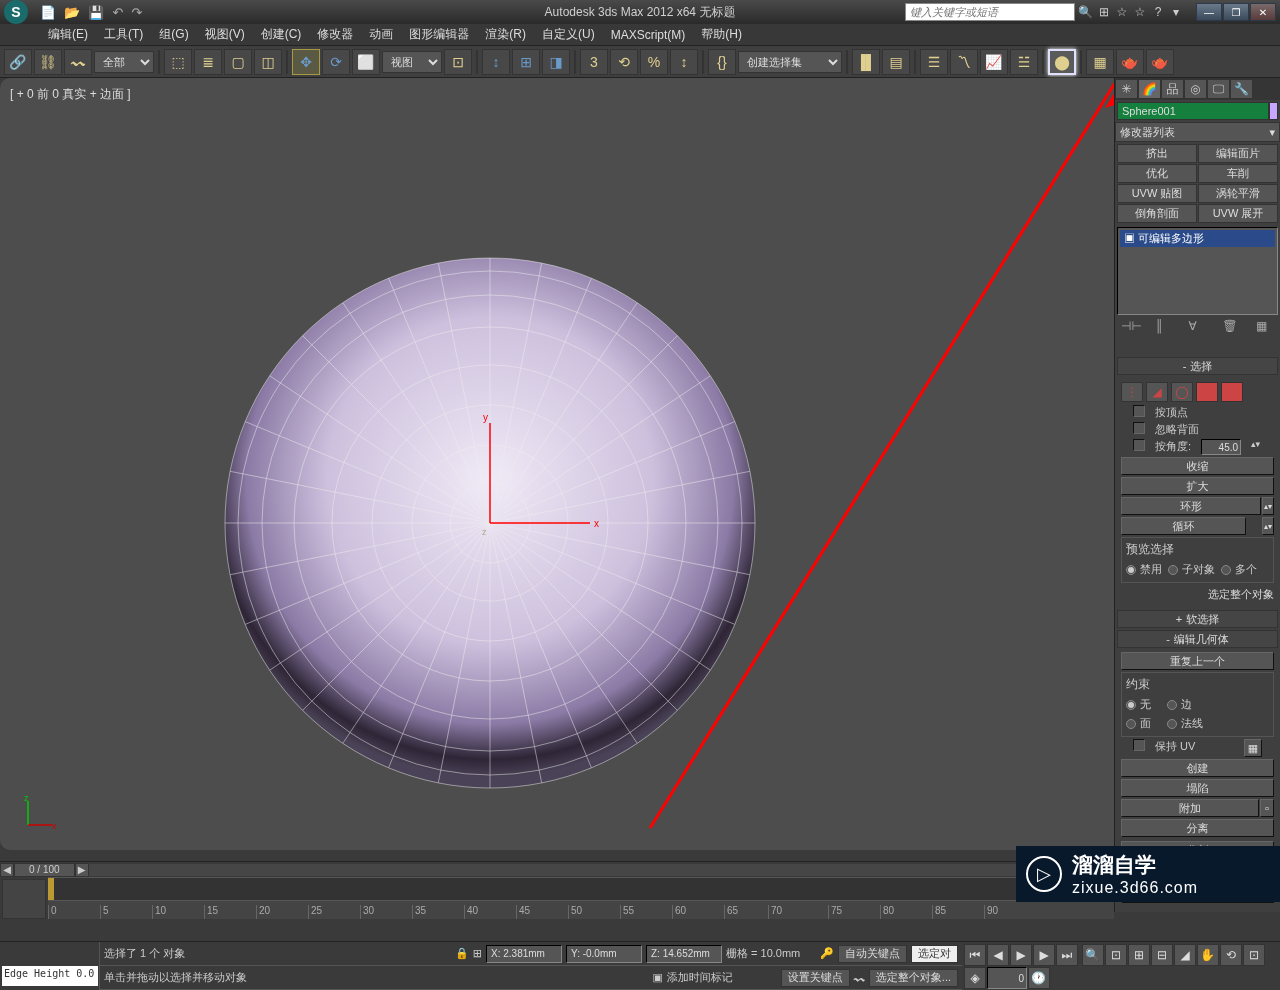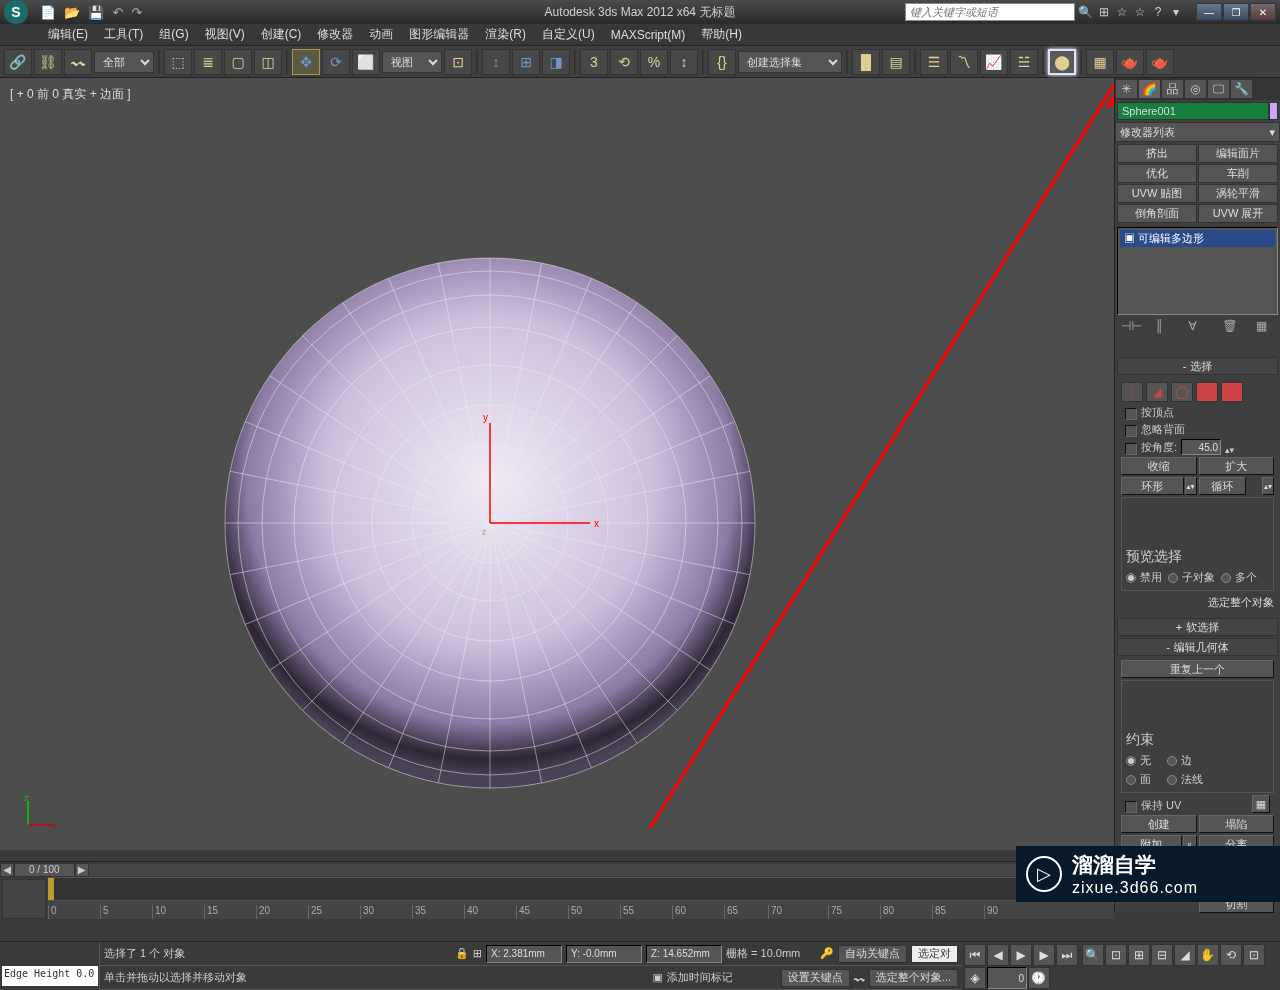--- a/index.html
+++ b/index.html
@@ -148,20 +148,21 @@
       font-size: 11px;
       padding: 0 4px;
     }
     .tb-sep { width: 2px; height: 24px; background: #333; margin: 0 2px; }
     
     
     .viewport-area {
       position: relative;
       background: #4d4d4d;
       height: 772px;
+      border-radius: 10px;
     }
     .viewport-label {
       position: absolute;
       top: 8px;
       left: 10px;
       color: #ddd;
       font-size: 12px;
     }
     .sphere-container {
       position: absolute;
@@ -339,23 +340,23 @@
       border: 1px solid #333;
       display: flex;
       align-items: center;
       justify-content: center;
       color: #c44;
       font-size: 12px;
     }
     .subobj-btn.active { background: #c44; }
     .checkbox-row {
       display: flex;
-      align-items: flex-end;
-      gap: 4px;
-      margin: 2px 4px;
+      align-items: flex-start;
+      gap: 10px;
+      margin: 2px 12px;
     }
     .checkbox {
       width: 12px;
       height: 12px;
       border: 1px inset #666;
       background: #555;
     }
     .spinner-input {
       width: 40px;
       height: 16px;
@@ -371,34 +372,33 @@
       background: #555;
       border: 1px outset #666;
       font-size: 11px;
       color: #ddd;
       display: flex;
       align-items: center;
       justify-content: center;
     }
     .two-col {
       display: grid;
-      grid-template-columns: 1fr 1fr;
+      grid-template-columns: 1fr;
       gap: 2px;
       margin: 2px 0;
     }
     .group-box {
       border: 1px solid #555;
       padding: 3px 4px;
       margin: 2px 0;
     }
     .group-label {
-      font-size: 14px;
+      font-size: 12px;
       color: #ccc;
       margin-bottom: 2px;
-      margin-top: 47px;
     }
     .radio-row {
       display: flex;
       align-items: center;
       gap: 4px;
       margin: 2px 0;
     }
     .radio {
       width: 10px;
       height: 10px;

